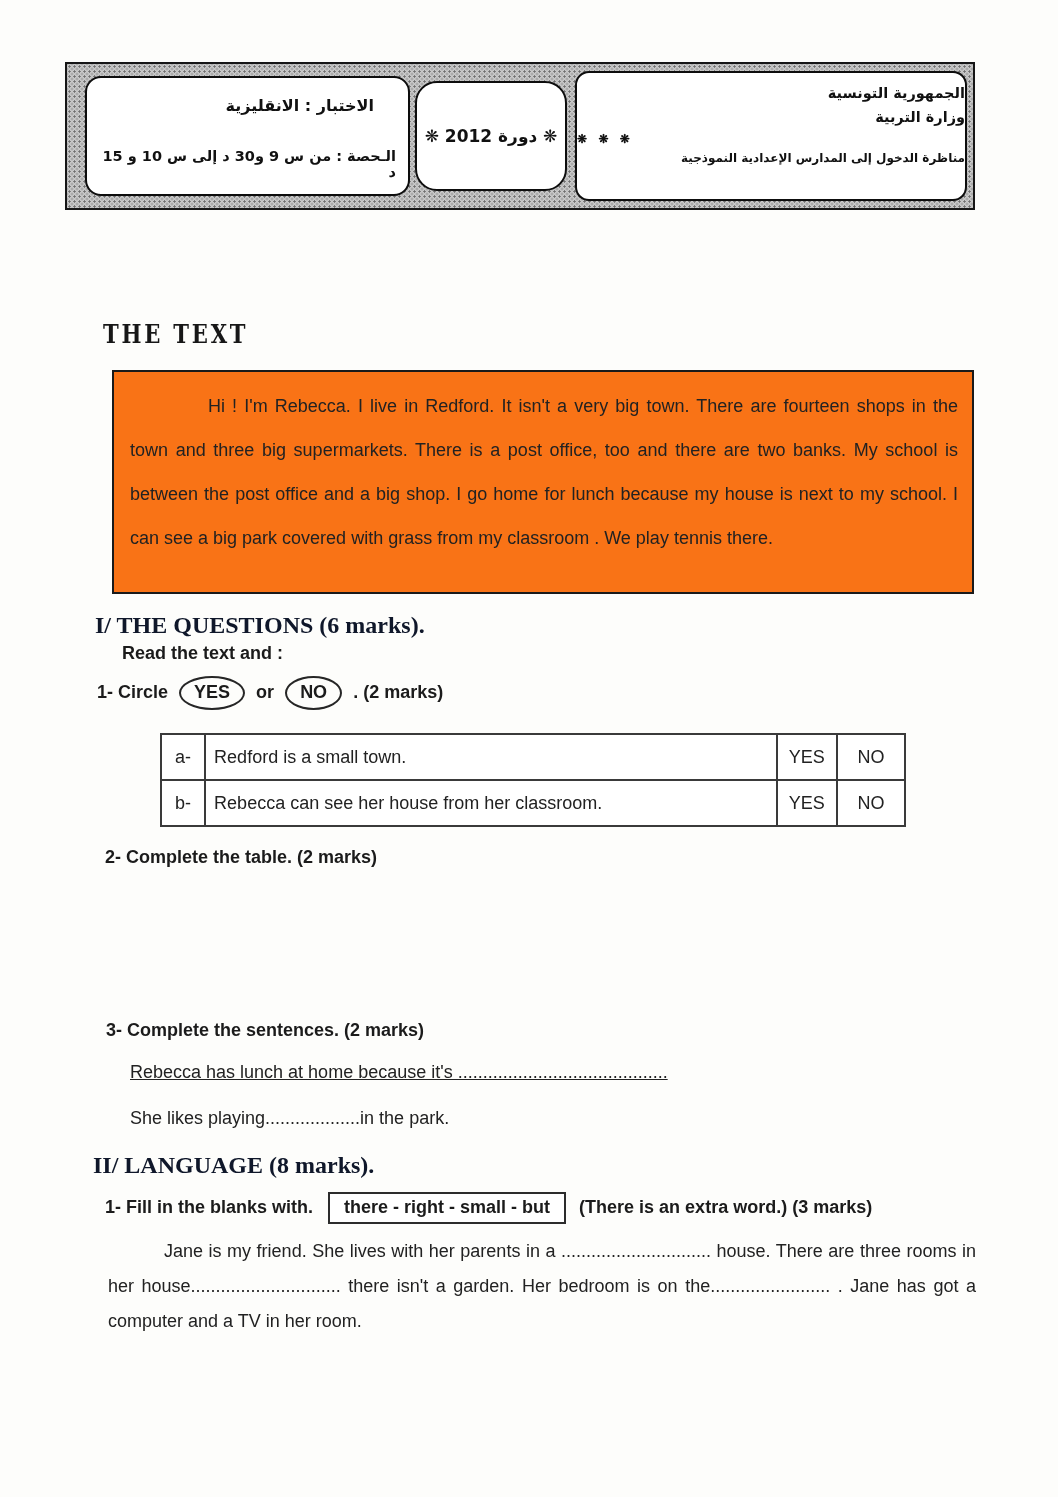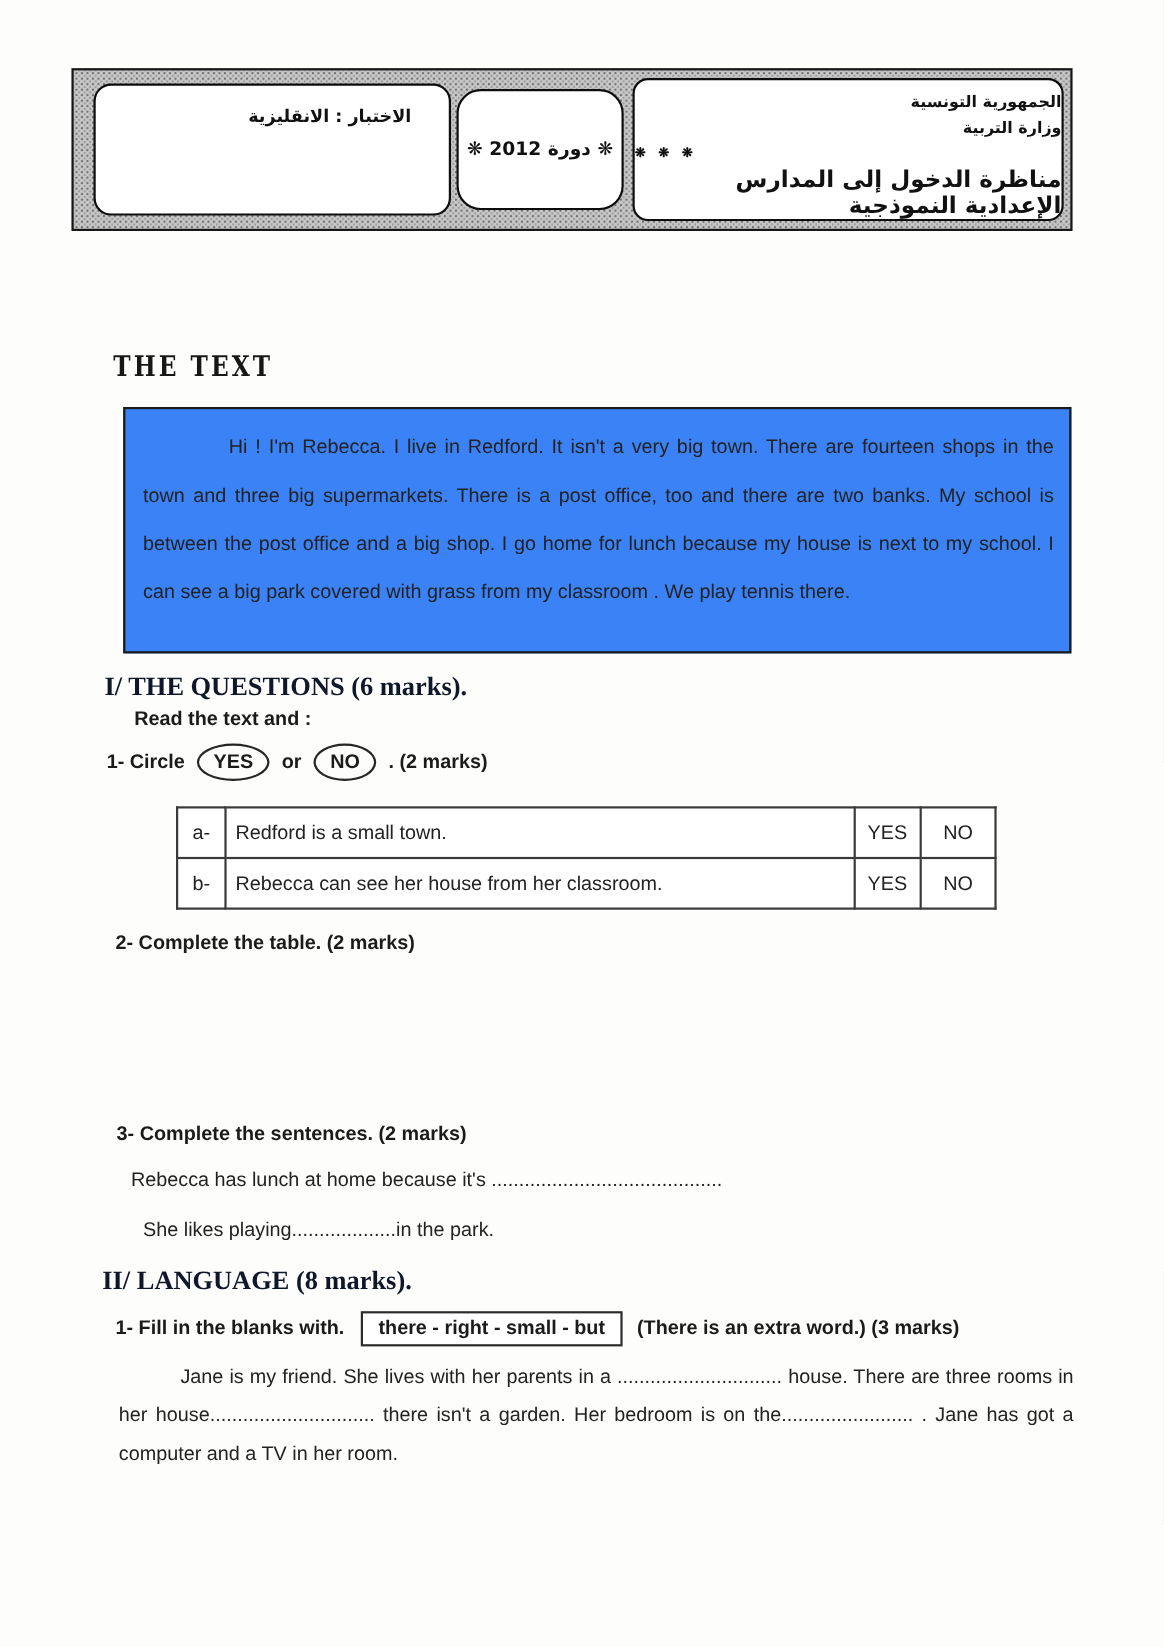--- a/index.html
+++ b/index.html
@@ -32,32 +32,32 @@
                display:flex; align-items:center; justify-content:center; }
   .hbox-right{ left:508px; top:7px; width:392px; height:130px; border-radius:14px;
                padding-top:8px; }
   .ar { font-family:"DejaVu Sans", sans-serif; direction:rtl; font-weight:bold; color:#111; }
   .exam-line { font-size:16px; text-align:right; padding-right:16px; margin-top:4px; }
   .session-line { font-size:14.5px; text-align:right; position:absolute; left:10px; right:12px; bottom:14px; }
   .year-line { font-size:17px; }
   .rep-line { font-size:14.5px; line-height:24px; }
   .min-line { font-size:14.5px; line-height:24px; }
   .stars-line { font-size:12px; line-height:20px; letter-spacing:4px; color:#111; font-weight:bold; }
-  .title-line { font-size:21px; margin-top:2px; }
+  .title-line { font-size:12px; margin-top:2px; }
 
   
   .the-text-heading {
     position:absolute; left:103px; top:318px;
     font-family:"DejaVu Serif", serif; font-weight:bold;
     font-size:23px; letter-spacing:3px; color:#171717;
     transform:scale(0.92,1.12); transform-origin:left top;
   }
   .text-box {
     position:absolute; left:112px; top:370px; width:862px; height:224px;
-    border:2px solid #1a1a1a; background:#3b82f6;
+    border:2px solid #1a1a1a; background:#f97316;
     padding:12px 14px 0 16px;
     font-size:18px; line-height:44px; color:#222;
     text-align:justify;
   }
   .text-box p { text-indent:78px; }
 
   .serif-heading {
     position:absolute;
     font-family:"Liberation Serif", serif; font-weight:bold;
     font-size:24px; color:#0f172a;
@@ -91,21 +91,21 @@
     position:absolute; left:95px; top:886px; width:872px;
     border-collapse:collapse; font-size:18px; color:#222;
   }
   .pl-table td { border:2px solid #3a3a3a; height:53px; text-align:center; background:#fff; }
   .pl-table td:first-child { font-weight:bold; width:192px; }
   .pl-table td:nth-child(2){ width:207px; }
   .pl-table td:nth-child(3){ width:241px; }
   .pl-table td:nth-child(4){ width:230px; }
 
   .plain-line { position:absolute; font-size:18px; color:#222; }
-  .sent1 { left:119px; top:1062px; }
+  .sent1 { left:130px; top:1062px;text-decoration:underline; }
   .sent2 { left:130px; top:1108px; }
 
   .fill-line { left:105px; top:1192px; }
   .word-bank {
     display:inline-block; border:2px solid #2c2c2c; padding:3px 14px 4px;
     margin:0 8px 0 10px; font-weight:bold; background:#fff;
   }
   .jane-par {
     position:absolute; left:108px; top:1234px; width:868px;
     font-size:18px; line-height:35px; color:#222; text-align:justify;
@@ -120,20 +120,21 @@
 </style>
 </head>
 <body>
 
 <div class="page">
 
   <div class="header-band">
 
     <div class="hbox hbox-left">
       <div class="ar exam-line">الاختبار : الانقليزية</div>
+      <div class="ar session-line">الـحصة : من س 9 و30 د إلى س 10 و 15 د</div>
     </div>
 
     <div class="hbox hbox-mid">
       <div class="ar year-line">❋ دورة 2012 ❋</div>
     </div>
 
     <div class="hbox hbox-right">
       <div class="ar rep-line">الجمهورية التونسية</div>
       <div class="ar min-line">وزارة التربية</div>
       <div class="stars-line">❋ ❋ ❋</div>

